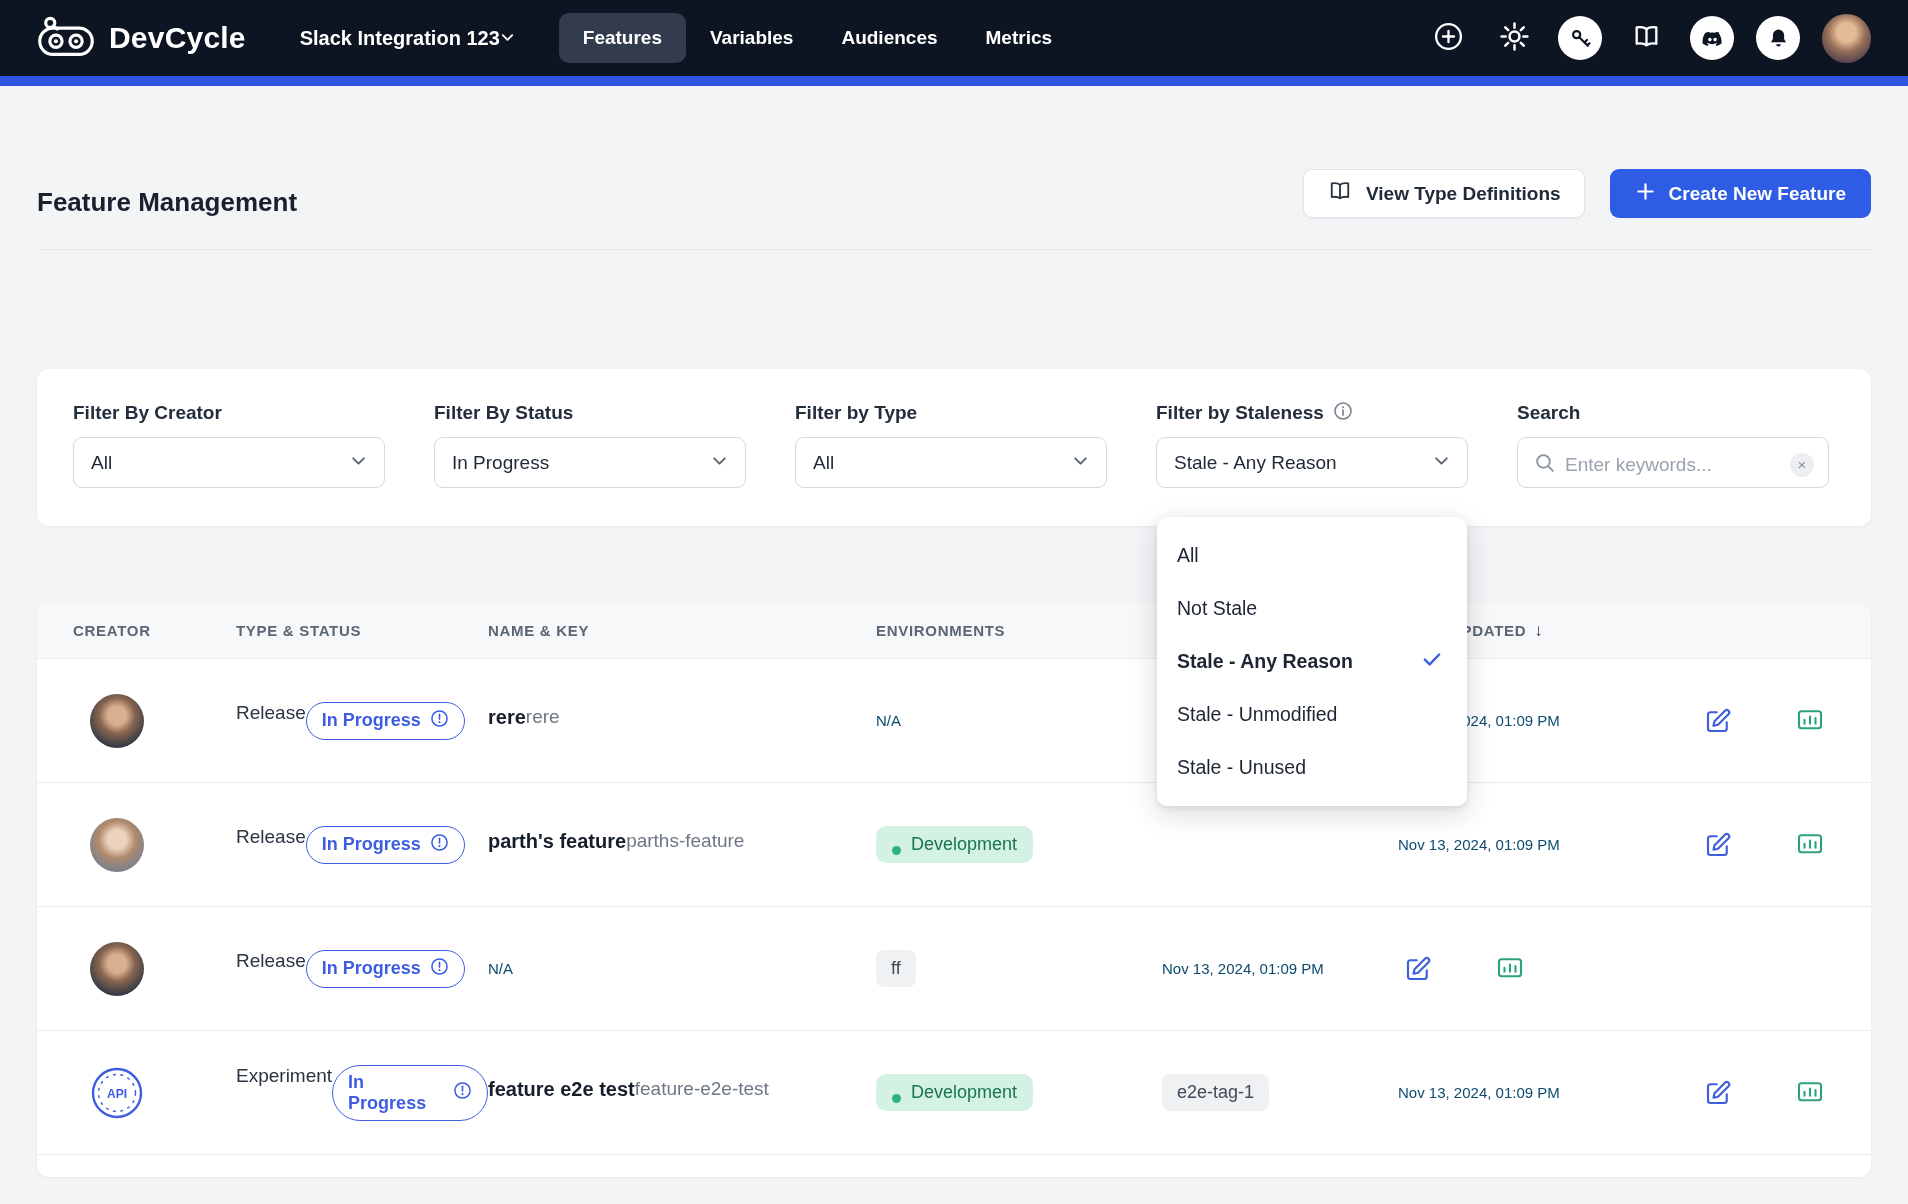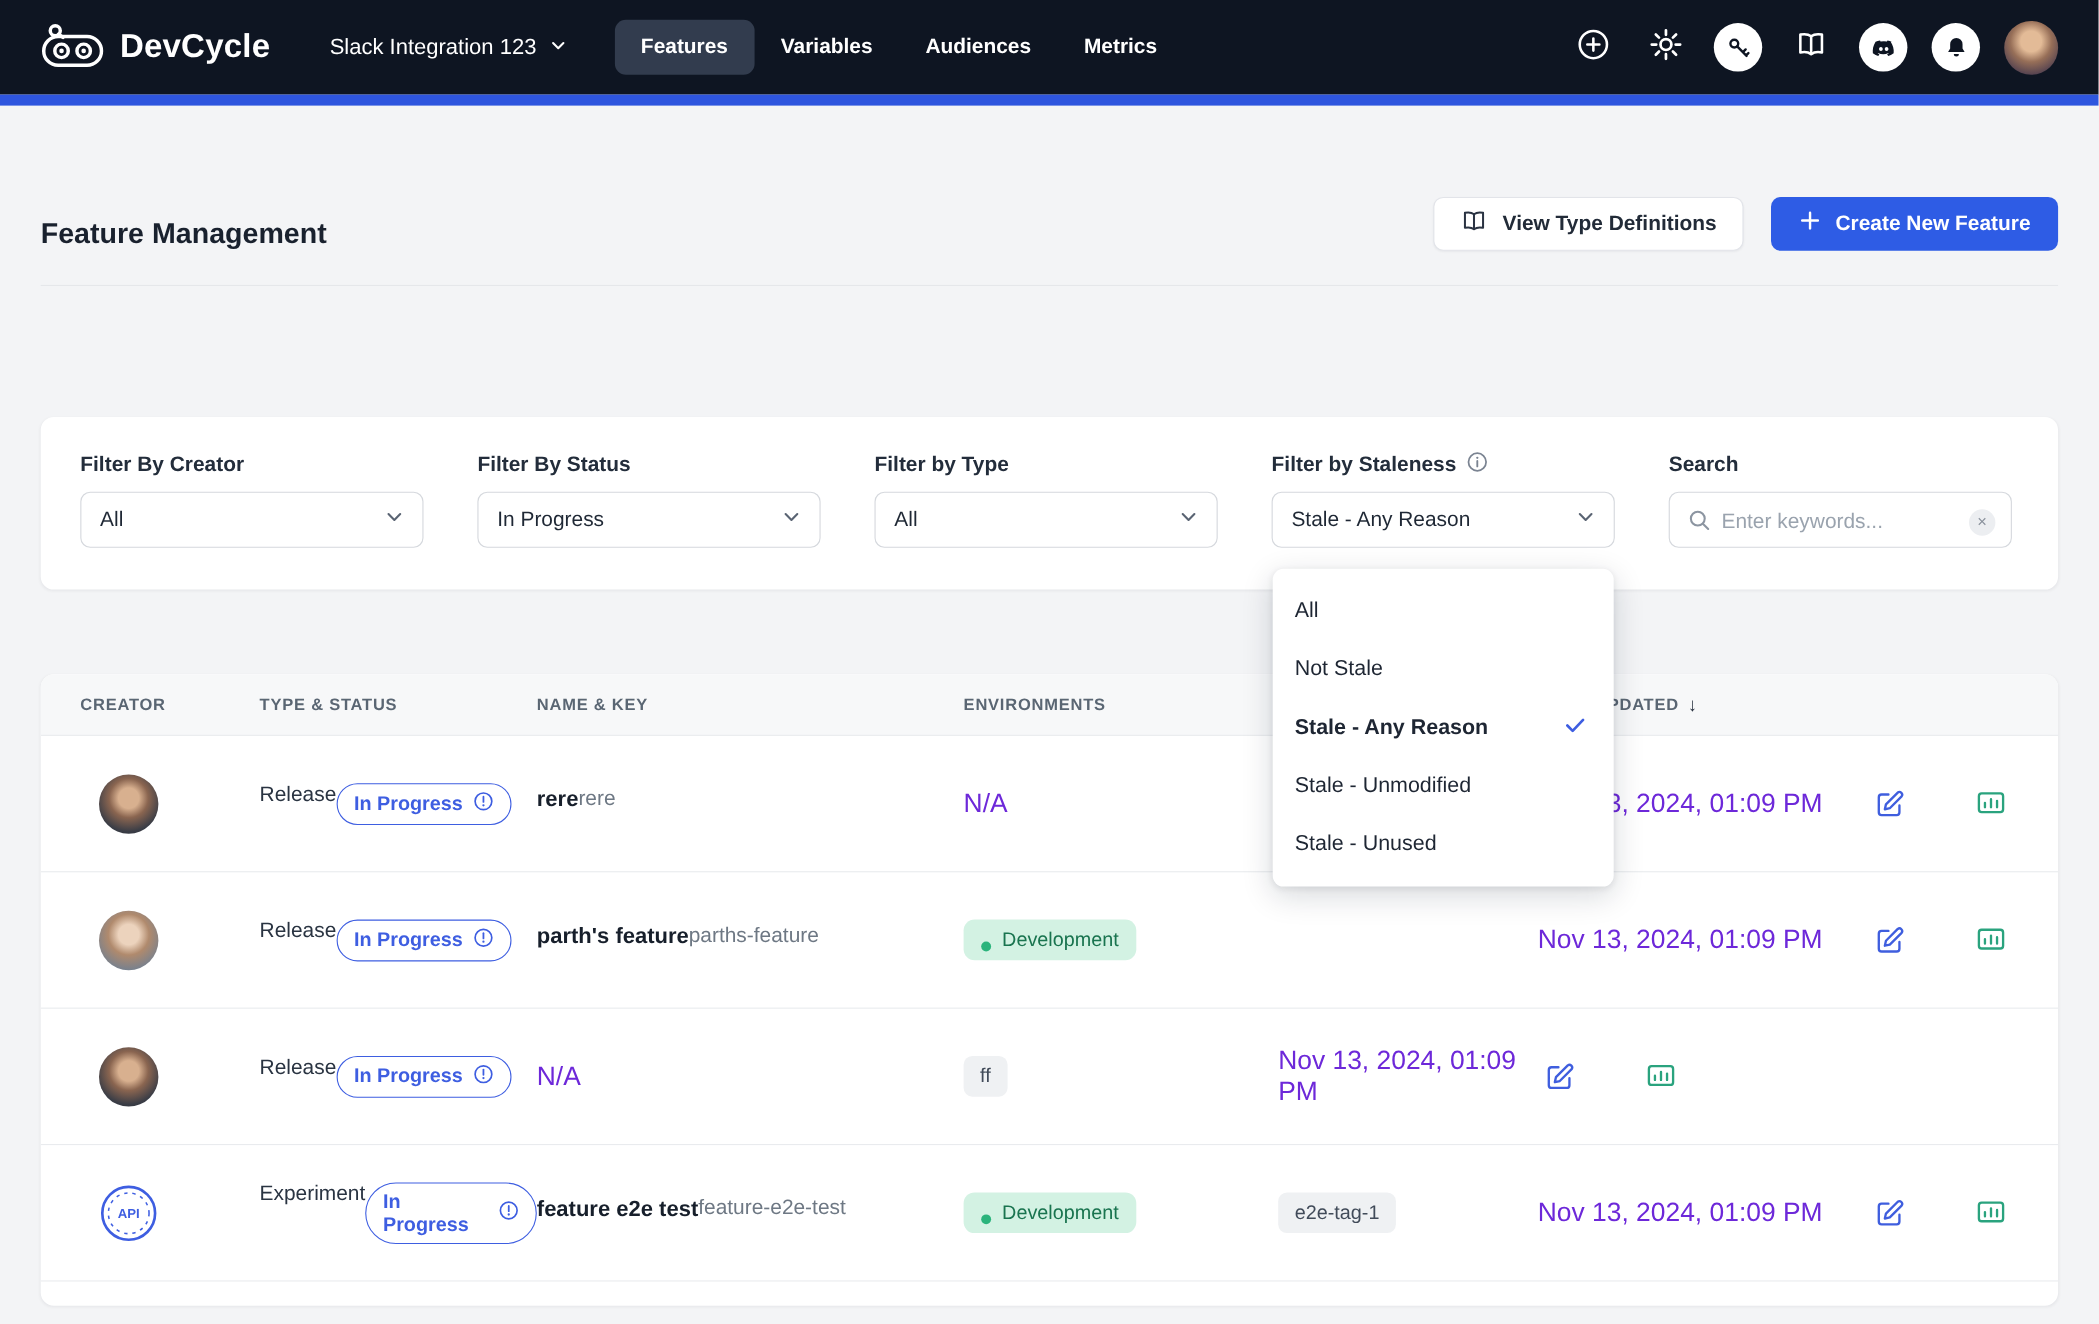--- a/index.html
+++ b/index.html
@@ -1,24 +1,24 @@
 <!DOCTYPE html>
 <html><head>
 <meta charset="utf-8">
 <style>
   *{margin:0;padding:0;box-sizing:border-box}
   html,body{background:#f3f4f6}
   body{font-family:"Liberation Sans",sans-serif;}
   .screen{position:relative;width:1908px;height:1204px;background:#f3f4f6;overflow:hidden}
 
   
-  .nav{height:86px;background:#0e1522;display:flex;align-items:center;padding:0 37px}
+  .nav{height:76px;background:#0e1522;display:flex;align-items:center;padding:0 37px}
   .brand{display:flex;align-items:center;gap:14px;cursor:pointer}
   .brand-name{color:#fff;font-size:30px;font-weight:700;letter-spacing:.2px}
-  .project-sel{display:flex;align-items:center;gap:12px;color:#fff;font-size:20px;font-weight:400;margin-left:54px;cursor:pointer}
+  .project-sel{display:flex;align-items:center;color:#fff;font-size:20px;font-weight:700;margin-left:54px;cursor:pointer}
   .nav-menu{display:flex;align-items:center;margin-left:44px}
   .nav-item{color:#fff;font-size:19px;font-weight:600;padding:14px 24px;border-radius:10px;cursor:pointer;white-space:nowrap}
   .nav-item.active{background:#323c4e}
   .nav-right{margin-left:auto;display:flex;align-items:center;gap:22px}
   .nav-iconbtn{width:44px;height:44px;display:flex;align-items:center;justify-content:center;cursor:pointer}
   .circle-bg{width:44px;height:44px;border-radius:50%;background:#fff;display:flex;align-items:center;justify-content:center}
   .nav-avatar{width:49px;height:49px;border-radius:50%;cursor:pointer;
     background:radial-gradient(circle at 50% 38%,#e3bb97 0 24%,#976f58 48%,#544250 78%,#3a3440 100%)}
   .accent{height:10px;background:#2e55de}
 
@@ -62,21 +62,21 @@
   .avatar{width:54px;height:54px;border-radius:50%;margin-left:17px}
   .av-a{background:radial-gradient(circle at 50% 40%,#d8b08f 0 22%,#8a6550 42%,#3a3d46 72%,#23262e 100%)}
   .av-b{background:radial-gradient(circle at 50% 40%,#ecd3bd 0 22%,#b08a6d 44%,#75808f 78%,#5d6673 100%)}
   .api-badge{width:56px;height:56px;margin-left:16px;display:flex;align-items:center;justify-content:center}
   .cell-stack{display:flex;flex-direction:row;align-items:flex-start}
   .type-label{font-size:19px;color:#2a3442;margin-bottom:9px}
   .status-badge{display:inline-flex;align-items:center;gap:9px;border:1.5px solid #3e5ee1;color:#3e5ee1;border-radius:999px;
     padding:6px 15px;font-size:18px;font-weight:600;background:#fff}
   .fname{font-size:20px;font-weight:700;color:#171f2b;margin-bottom:7px}
   .fkey{font-size:19px;color:#6e7884}
-  .na-text,.updated-text{font-size:24px;color:#6d28d9}
+  .na-text,.updated-text{font-size:15px;color:#0c4a6e}
   .env-badge{display:inline-flex;align-items:flex-end;gap:10px;background:#d3f2e3;color:#19744f;border-radius:10px;
     padding:8px 16px;font-size:18px;font-weight:500}
   .env-dot{width:9px;height:9px;border-radius:50%;background:#2bb47c}
   .tag-chip{display:inline-flex;align-items:center;background:#eff1f3;color:#414b59;border-radius:8px;padding:8px 15px;font-size:18px}
   .actions{display:flex;align-items:center;gap:52px}
   .icon-btn{width:40px;height:40px;display:flex;align-items:center;justify-content:center;cursor:pointer}
 </style>
 </head>
 <body>
 

